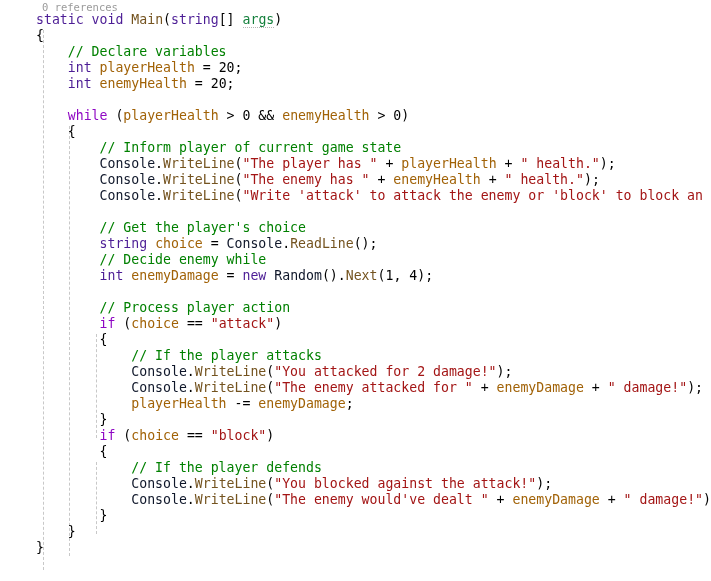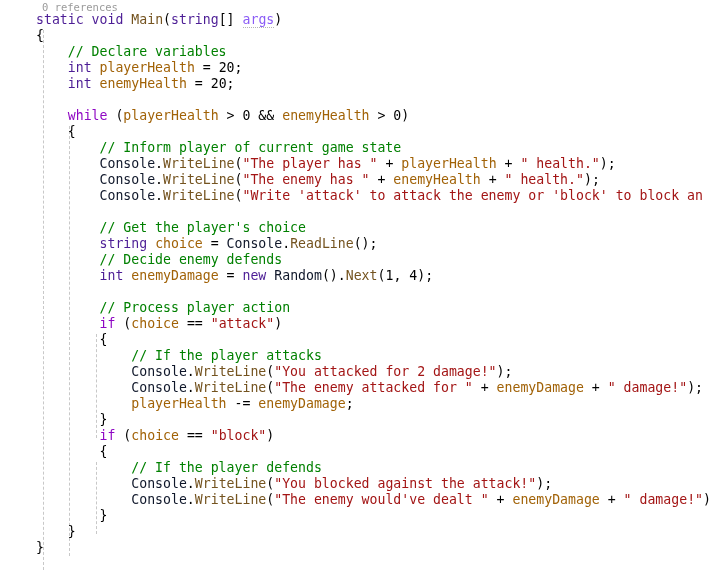--- a/index.html
+++ b/index.html
@@ -64,21 +64,21 @@
   .kw   { color: #4c1d95; }           
   .ctl  { color: #8f08c4; }           
   .cls  { color: #0f172a; }           
   .mth  { color: #74531f; }           
   .str  { color: #a31515; }           
   .cmt  { color: #008000; }           
   .num  { color: #000000; }           
   .var  { color: #a16207; }
   .pun  { color: #000000; }
   .unused {
-    color: #8b5cf6;
+    color: #15803d;
     border-bottom: 1px dotted #b4b4b4;
   }
 </style>
 </head>
 <body>
 
 <div id="editor">
 
   <div id="guides">
       <div class="guide" style="left: 7px; top: 30px; height: 540px;"></div>
@@ -98,21 +98,21 @@
       <div class="line">&nbsp;</div>
       <div class="line"><span>    </span><span class="ctl">while</span><span class="pun"> (</span><span class="var">playerHealth</span><span class="pun"> &gt; </span><span class="num">0</span><span class="pun"> &amp;&amp; </span><span class="var">enemyHealth</span><span class="pun"> &gt; </span><span class="num">0</span><span class="pun">)</span></div>
       <div class="line"><span>    </span><span class="pun">{</span></div>
       <div class="line"><span>        </span><span class="cmt">// Inform player of current game state</span></div>
       <div class="line"><span>        </span><span class="cls">Console</span><span class="pun">.</span><span class="mth">WriteLine</span><span class="pun">(</span><span class="str">"The player has "</span><span class="pun"> + </span><span class="var">playerHealth</span><span class="pun"> + </span><span class="str">" health."</span><span class="pun">);</span></div>
       <div class="line"><span>        </span><span class="cls">Console</span><span class="pun">.</span><span class="mth">WriteLine</span><span class="pun">(</span><span class="str">"The enemy has "</span><span class="pun"> + </span><span class="var">enemyHealth</span><span class="pun"> + </span><span class="str">" health."</span><span class="pun">);</span></div>
       <div class="line"><span>        </span><span class="cls">Console</span><span class="pun">.</span><span class="mth">WriteLine</span><span class="pun">(</span><span class="str">"Write 'attack' to attack the enemy or 'block' to block an enemy attack"</span></div>
       <div class="line">&nbsp;</div>
       <div class="line"><span>        </span><span class="cmt">// Get the player's choice</span></div>
       <div class="line"><span>        </span><span class="kw">string</span><span class="pun"> </span><span class="var">choice</span><span class="pun"> = </span><span class="cls">Console</span><span class="pun">.</span><span class="mth">ReadLine</span><span class="pun">();</span></div>
-      <div class="line"><span>        </span><span class="cmt">// Decide enemy defends</span></div>
+      <div class="line"><span>        </span><span class="cmt">// Decide enemy while</span></div>
       <div class="line"><span>        </span><span class="kw">int</span><span class="pun"> </span><span class="var">enemyDamage</span><span class="pun"> = </span><span class="kw">new</span><span class="pun"> </span><span class="cls">Random</span><span class="pun">().</span><span class="mth">Next</span><span class="pun">(</span><span class="num">1</span><span class="pun">, </span><span class="num">4</span><span class="pun">);</span></div>
       <div class="line">&nbsp;</div>
       <div class="line"><span>        </span><span class="cmt">// Process player action</span></div>
       <div class="line"><span>        </span><span class="ctl">if</span><span class="pun"> (</span><span class="var">choice</span><span class="pun"> == </span><span class="str">"attack"</span><span class="pun">)</span></div>
       <div class="line"><span>        </span><span class="pun">{</span></div>
       <div class="line"><span>            </span><span class="cmt">// If the player attacks</span></div>
       <div class="line"><span>            </span><span class="cls">Console</span><span class="pun">.</span><span class="mth">WriteLine</span><span class="pun">(</span><span class="str">"You attacked for 2 damage!"</span><span class="pun">);</span></div>
       <div class="line"><span>            </span><span class="cls">Console</span><span class="pun">.</span><span class="mth">WriteLine</span><span class="pun">(</span><span class="str">"The enemy attacked for "</span><span class="pun"> + </span><span class="var">enemyDamage</span><span class="pun"> + </span><span class="str">" damage!"</span><span class="pun">);</span></div>
       <div class="line"><span>            </span><span class="var">playerHealth</span><span class="pun"> -= </span><span class="var">enemyDamage</span><span class="pun">;</span></div>
       <div class="line"><span>        </span><span class="pun">}</span></div>

